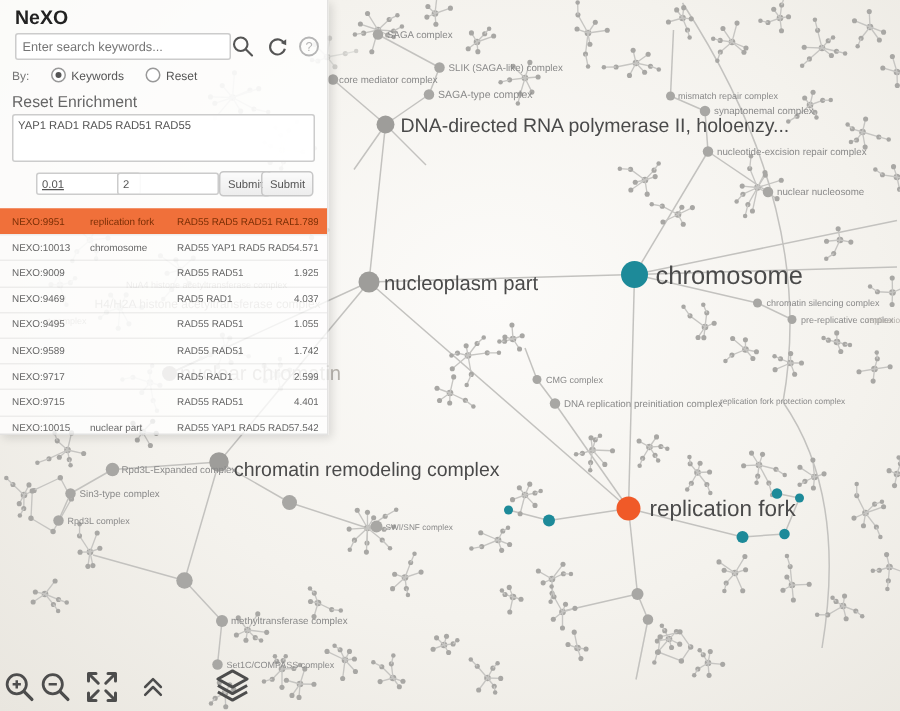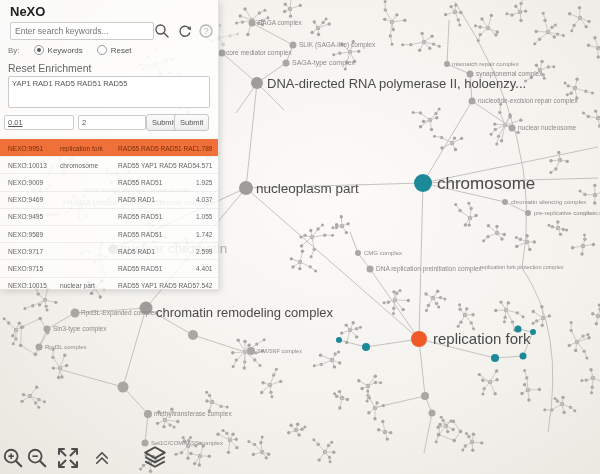--- a/index.html
+++ b/index.html
@@ -23,21 +23,21 @@
   .radio.sel .dot::after{content:"";position:absolute;left:2px;top:2px;width:4px;height:4px;
     border-radius:50%;background:#555;}
   .radio .rlabel{color:#555;}
   #enrich-heading{position:absolute;left:8px;top:62px;font-size:10.5px;color:#666;}
   #gene-textarea{position:absolute;left:8px;top:76px;width:194px;height:26px;resize:none;
     border:1px solid #ccc;border-radius:2px;font-size:7.5px;color:#555;padding:2px 3px;
     background:rgba(255,255,255,0.88);font-family:"Liberation Sans",sans-serif;}
   .param-input{position:absolute;top:115px;height:13px;border:1px solid #ccc;border-radius:2px;
     font-size:7.5px;color:#555;padding:0 3px;background:rgba(255,255,255,0.9);
     font-family:"Liberation Sans",sans-serif;}
-  #pvalue-input{left:4px;width:62px;text-decoration:underline;}
+  #pvalue-input{left:24px;width:62px;text-decoration:underline;}
   #depth-input{left:78px;width:60px;}
   .panel-btn{position:absolute;top:114px;height:17px;border:1px solid #c7c7c7;border-radius:3px;
     background:linear-gradient(#fbfbfb,#ededed);font-size:7.5px;color:#555;padding:0 5px;
     font-family:"Liberation Sans",sans-serif;cursor:pointer;}
   #reset-btn{left:146px;}
   #submit-btn{left:174px;}
   #results-table{position:absolute;left:0;top:139px;width:218px;}
   .t-row{display:grid;grid-template-columns:52px 58px 78px 1fr;align-items:center;
     height:16.2px;font-size:6.6px;color:#666;border-top:1px solid rgba(0,0,0,0.06);
     padding:0 6px 0 8px;cursor:pointer;}

